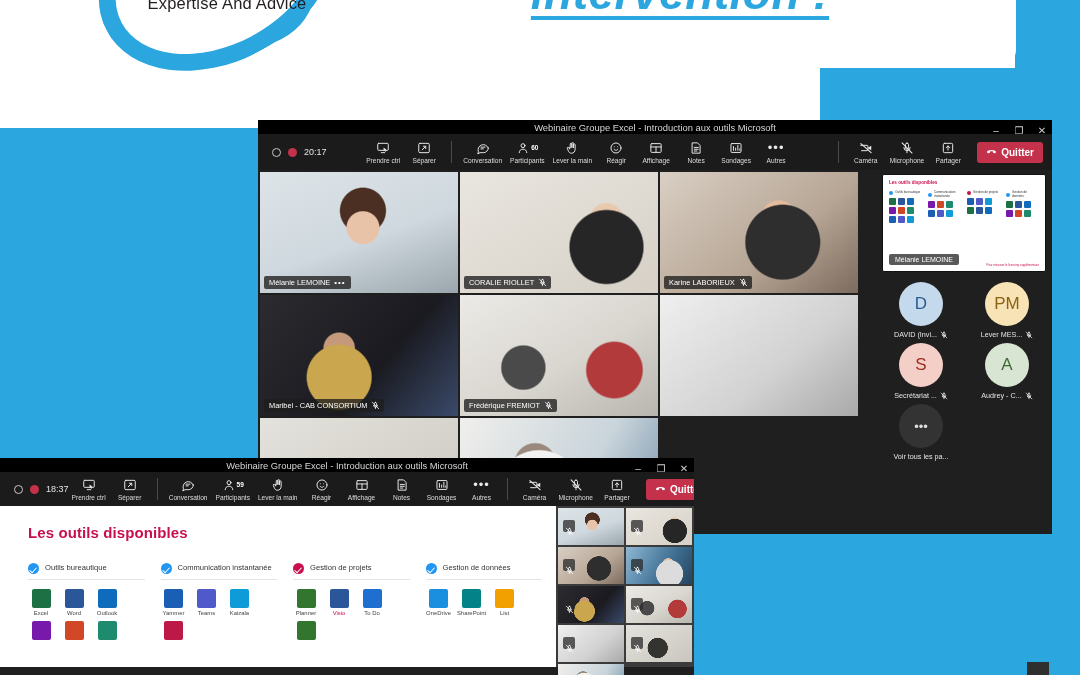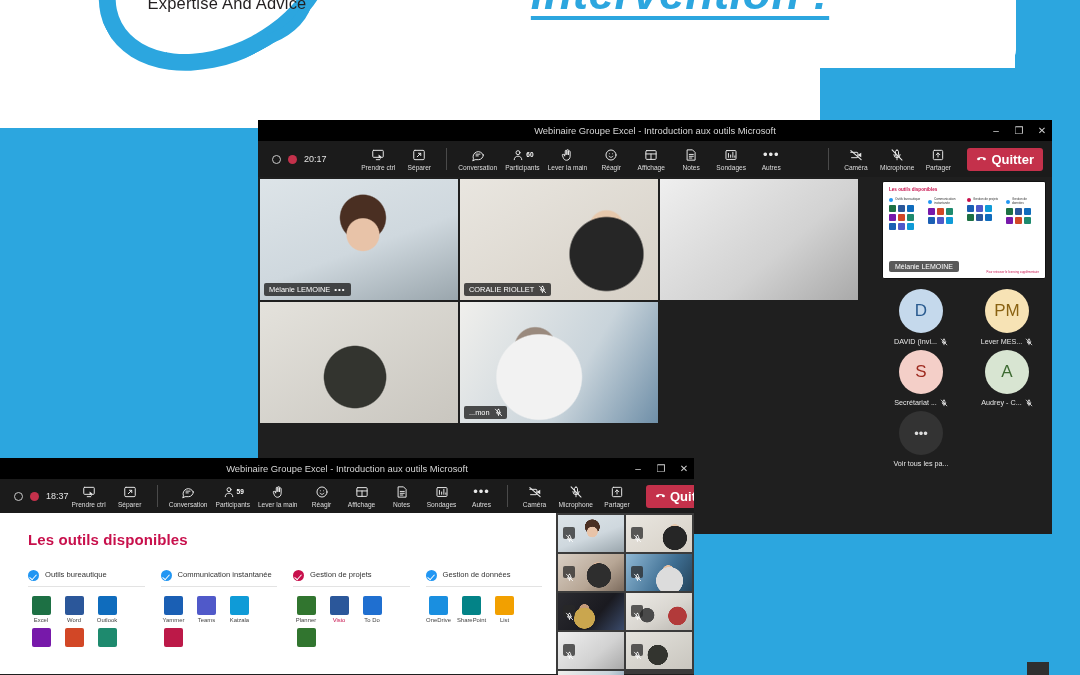--- a/index.html
+++ b/index.html
@@ -51,21 +51,21 @@
   .promo-blue-block {
     position:absolute; left:820px; top:68px; width:196px; height:60px; background:#2ca6df;
   }
   .promo-dark-chip{
     position:absolute; left:1027px; top:662px; width:22px; height:18px; background:#2f2f2f;
   }
 
   
   .teams-window { position:absolute; background:#1f1f1f; overflow:hidden; }
   .tw-titlebar {
-    height:21px; background:#000000; display:flex; align-items:center;
+    height:14px; background:#000000; display:flex; align-items:center;
     justify-content:center; position:relative;
   }
   .tw-title { color:#d6d6d6; font-size:9.4px; white-space:nowrap; }
   .tw-winbtns { position:absolute; right:4px; top:0; height:21px; display:flex; align-items:center; gap:11px; }
   .tw-winbtn { color:#cfcfcf; font-size:10px; line-height:1; width:12px; text-align:center; }
 
   .tw-toolbar { background:#1b1b1b; display:flex; align-items:center; position:relative; }
   .tw-left { display:flex; align-items:center; gap:7px; padding-left:14px; }
   .tw-dot-circle { width:9px; height:9px; border:1.3px solid #c8c8c8; border-radius:50%; }
   .tw-rec { width:9px; height:9px; border-radius:50%; background:#c4314b; }
@@ -77,21 +77,21 @@
   }
   .tb-ico { height:15px; display:flex; align-items:center; justify-content:center; position:relative; }
   .tb-ico svg { display:block; }
   .tb-lbl { font-size:6.6px; margin-top:2px; white-space:nowrap; color:#dddddd; }
   .tb-badge { font-size:6.5px; font-weight:bold; color:#fff; margin-left:1px; }
   .tb-sep { width:1px; height:22px; background:#4a4a4a; margin:0 6px; }
   .tb-dots { font-size:13px; letter-spacing:1px; line-height:12px; color:#e8e8e8; }
   .tw-right { display:flex; align-items:center; gap:2px; padding-right:9px; }
   .quit-btn {
     background:#c4314b; color:#fff; border-radius:3px; display:flex; align-items:center;
-    gap:4px; padding:4px 9px; font-size:13px; font-weight:bold; margin-left:8px;
+    gap:4px; padding:4px 9px; font-size:10px; font-weight:bold; margin-left:8px;
   }
 
   
   #win-top { left:258px; top:120px; width:794px; height:414px; }
   #win-top .tw-toolbar { height:36px; }
   #win-top .stage { display:flex; height:357px; background:#1f1f1f;gap:16px; }
   #win-top .video-grid {
     width:602px; display:grid; grid-template-columns:repeat(3,1fr);
     grid-auto-rows:121px; gap:2px; padding:2px;
   }
@@ -344,20 +344,53 @@
           <div class="ph" style="background: radial-gradient(circle at 52% 46%, rgb(232, 195, 168) 0px, rgb(232, 195, 168) 13%, transparent 14%), radial-gradient(circle at 52% 32%, rgb(74, 47, 34) 0px, rgb(74, 47, 34) 17%, transparent 18%), linear-gradient(160deg, rgb(221, 228, 232), rgb(207, 216, 222) 55%, rgb(154, 166, 173));"></div>
           <div class="vname">
             <span>Mélanie LEMOINE</span>
             <span style="font-size: 8px; letter-spacing: 1px;">•••</span>
           </div>
         </div>
         <div class="vtile">
           <div class="ph" style="background: radial-gradient(circle at 74% 62%, rgb(38, 38, 38) 0px, rgb(38, 38, 38) 22%, transparent 23%), radial-gradient(circle at 74% 40%, rgb(231, 201, 173) 0px, rgb(231, 201, 173) 10%, transparent 11%), linear-gradient(150deg, rgb(233, 230, 224), rgb(214, 208, 198));"></div>
           <div class="vname">
             <span>CORALIE RIOLLET</span>
+            <span class="mute-ico"><svg width="9" height="9" viewBox="0 0 24 24" fill="none" stroke="#ffffff" stroke-width="2.1" stroke-linecap="round">
+                <path d="M12 3.6a2.6 2.6 0 0 1 2.6 2.6v5.4A2.6 2.6 0 0 1 12 14.2a2.6 2.6 0 0 1-2.6-2.6V6.2A2.6 2.6 0 0 1 12 3.6z"></path>
+                <path d="M6.6 11.2a5.4 5.4 0 0 0 10.8 0M12 17v3.2"></path>
+                <path d="M3.6 3.2l17 17.4"></path>
+              </svg></span>
+          </div>
+        </div>
+        <div class="vtile">
+          <div class="ph" style="background: radial-gradient(circle at 62% 58%, rgb(46, 46, 46) 0px, rgb(46, 46, 46) 26%, transparent 27%), radial-gradient(circle at 60% 38%, rgb(228, 187, 157) 0px, rgb(228, 187, 157) 12%, transparent 13%), linear-gradient(140deg, rgb(217, 207, 196), rgb(183, 166, 149) 60%, rgb(125, 108, 94));"></div>
+          <div class="vname">
+            <span>Karine LABORIEUX</span>
+            <span class="mute-ico"><svg width="9" height="9" viewBox="0 0 24 24" fill="none" stroke="#ffffff" stroke-width="2.1" stroke-linecap="round">
+                <path d="M12 3.6a2.6 2.6 0 0 1 2.6 2.6v5.4A2.6 2.6 0 0 1 12 14.2a2.6 2.6 0 0 1-2.6-2.6V6.2A2.6 2.6 0 0 1 12 3.6z"></path>
+                <path d="M6.6 11.2a5.4 5.4 0 0 0 10.8 0M12 17v3.2"></path>
+                <path d="M3.6 3.2l17 17.4"></path>
+              </svg></span>
+          </div>
+        </div>
+        <div class="vtile">
+          <div class="ph" style="background: radial-gradient(circle at 40% 68%, rgb(202, 166, 78) 0px, rgb(202, 166, 78) 22%, transparent 23%), radial-gradient(circle at 40% 44%, rgb(196, 154, 122) 0px, rgb(196, 154, 122) 11%, transparent 12%), linear-gradient(130deg, rgb(43, 43, 48), rgb(26, 26, 32) 60%, rgb(58, 74, 106));"></div>
+          <div class="vname">
+            <span>Maribel - CAB CONSORTIUM</span>
+            <span class="mute-ico"><svg width="9" height="9" viewBox="0 0 24 24" fill="none" stroke="#ffffff" stroke-width="2.1" stroke-linecap="round">
+                <path d="M12 3.6a2.6 2.6 0 0 1 2.6 2.6v5.4A2.6 2.6 0 0 1 12 14.2a2.6 2.6 0 0 1-2.6-2.6V6.2A2.6 2.6 0 0 1 12 3.6z"></path>
+                <path d="M6.6 11.2a5.4 5.4 0 0 0 10.8 0M12 17v3.2"></path>
+                <path d="M3.6 3.2l17 17.4"></path>
+              </svg></span>
+          </div>
+        </div>
+        <div class="vtile">
+          <div class="ph" style="background: radial-gradient(circle at 78% 62%, rgb(178, 58, 58) 0px, rgb(178, 58, 58) 16%, transparent 17%), radial-gradient(circle at 32% 60%, rgb(74, 74, 74) 0px, rgb(74, 74, 74) 14%, transparent 15%), linear-gradient(150deg, rgb(236, 234, 230), rgb(217, 214, 208) 55%, rgb(185, 182, 176));"></div>
+          <div class="vname">
+            <span>Frédérique FREMIOT</span>
             <span class="mute-ico"><svg width="9" height="9" viewBox="0 0 24 24" fill="none" stroke="#ffffff" stroke-width="2.1" stroke-linecap="round">
                 <path d="M12 3.6a2.6 2.6 0 0 1 2.6 2.6v5.4A2.6 2.6 0 0 1 12 14.2a2.6 2.6 0 0 1-2.6-2.6V6.2A2.6 2.6 0 0 1 12 3.6z"></path>
                 <path d="M6.6 11.2a5.4 5.4 0 0 0 10.8 0M12 17v3.2"></path>
                 <path d="M3.6 3.2l17 17.4"></path>
               </svg></span>
           </div>
         </div>
         <div class="vtile">
           <div class="ph" style="background: linear-gradient(140deg, rgb(239, 239, 239), rgb(210, 210, 210) 60%, rgb(169, 169, 169));"></div>
         </div>

